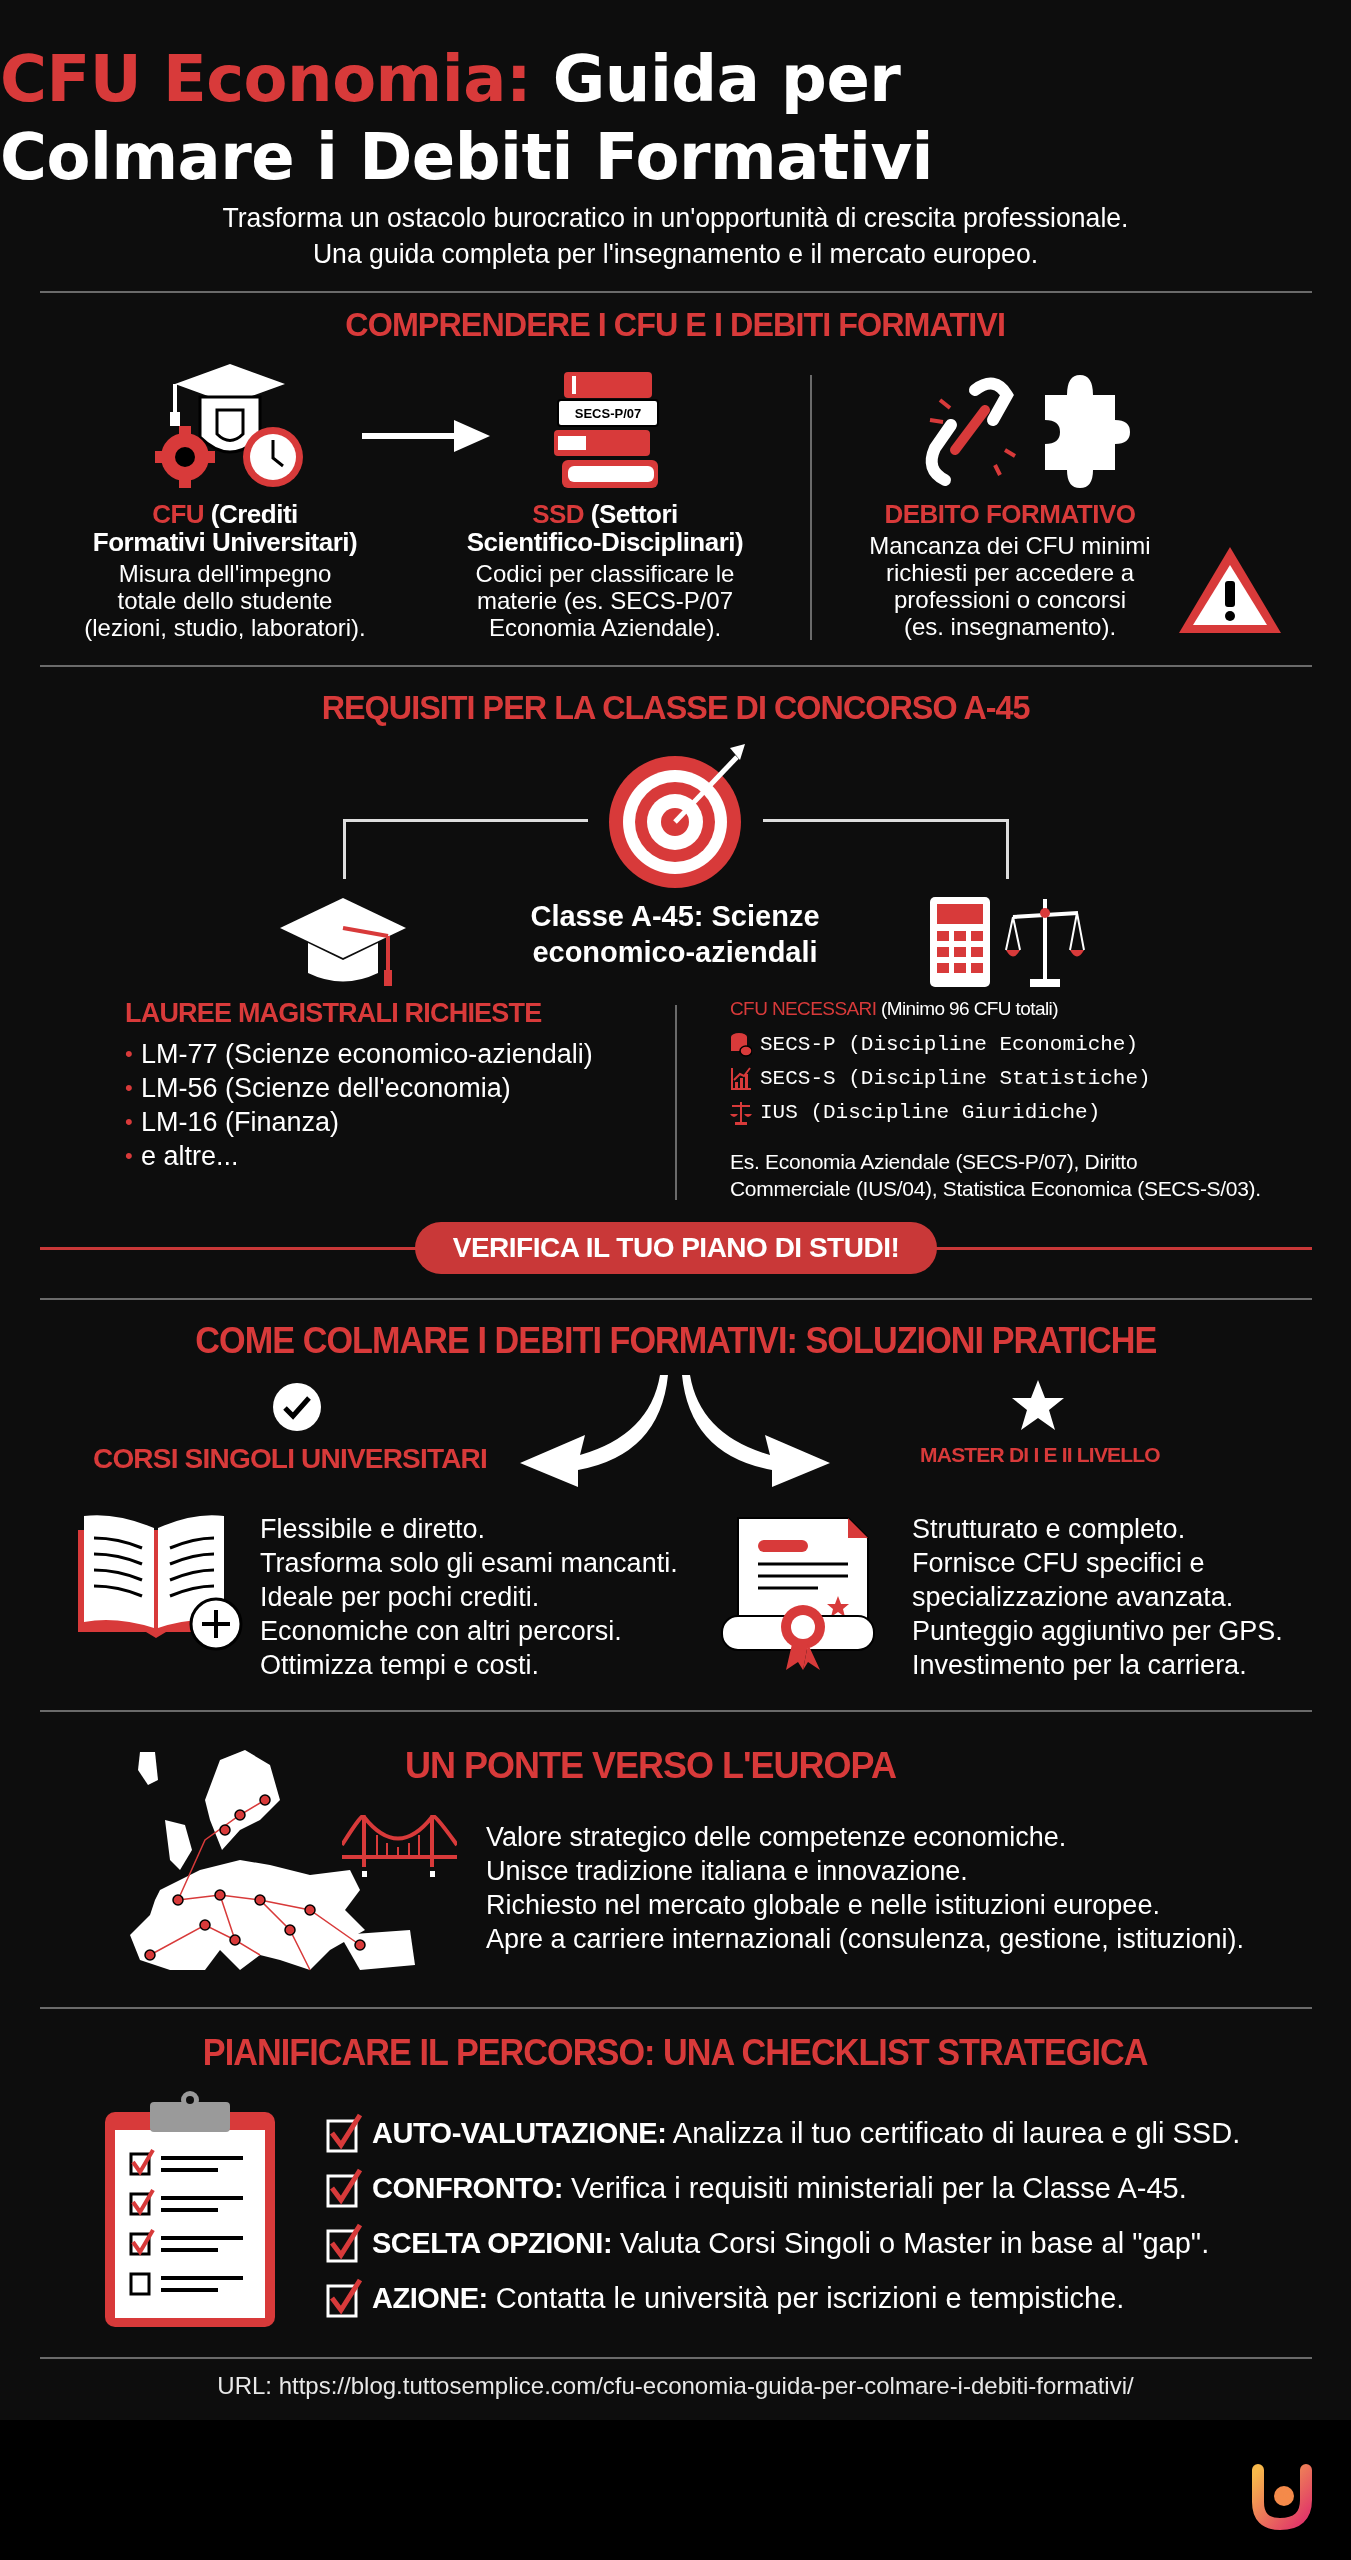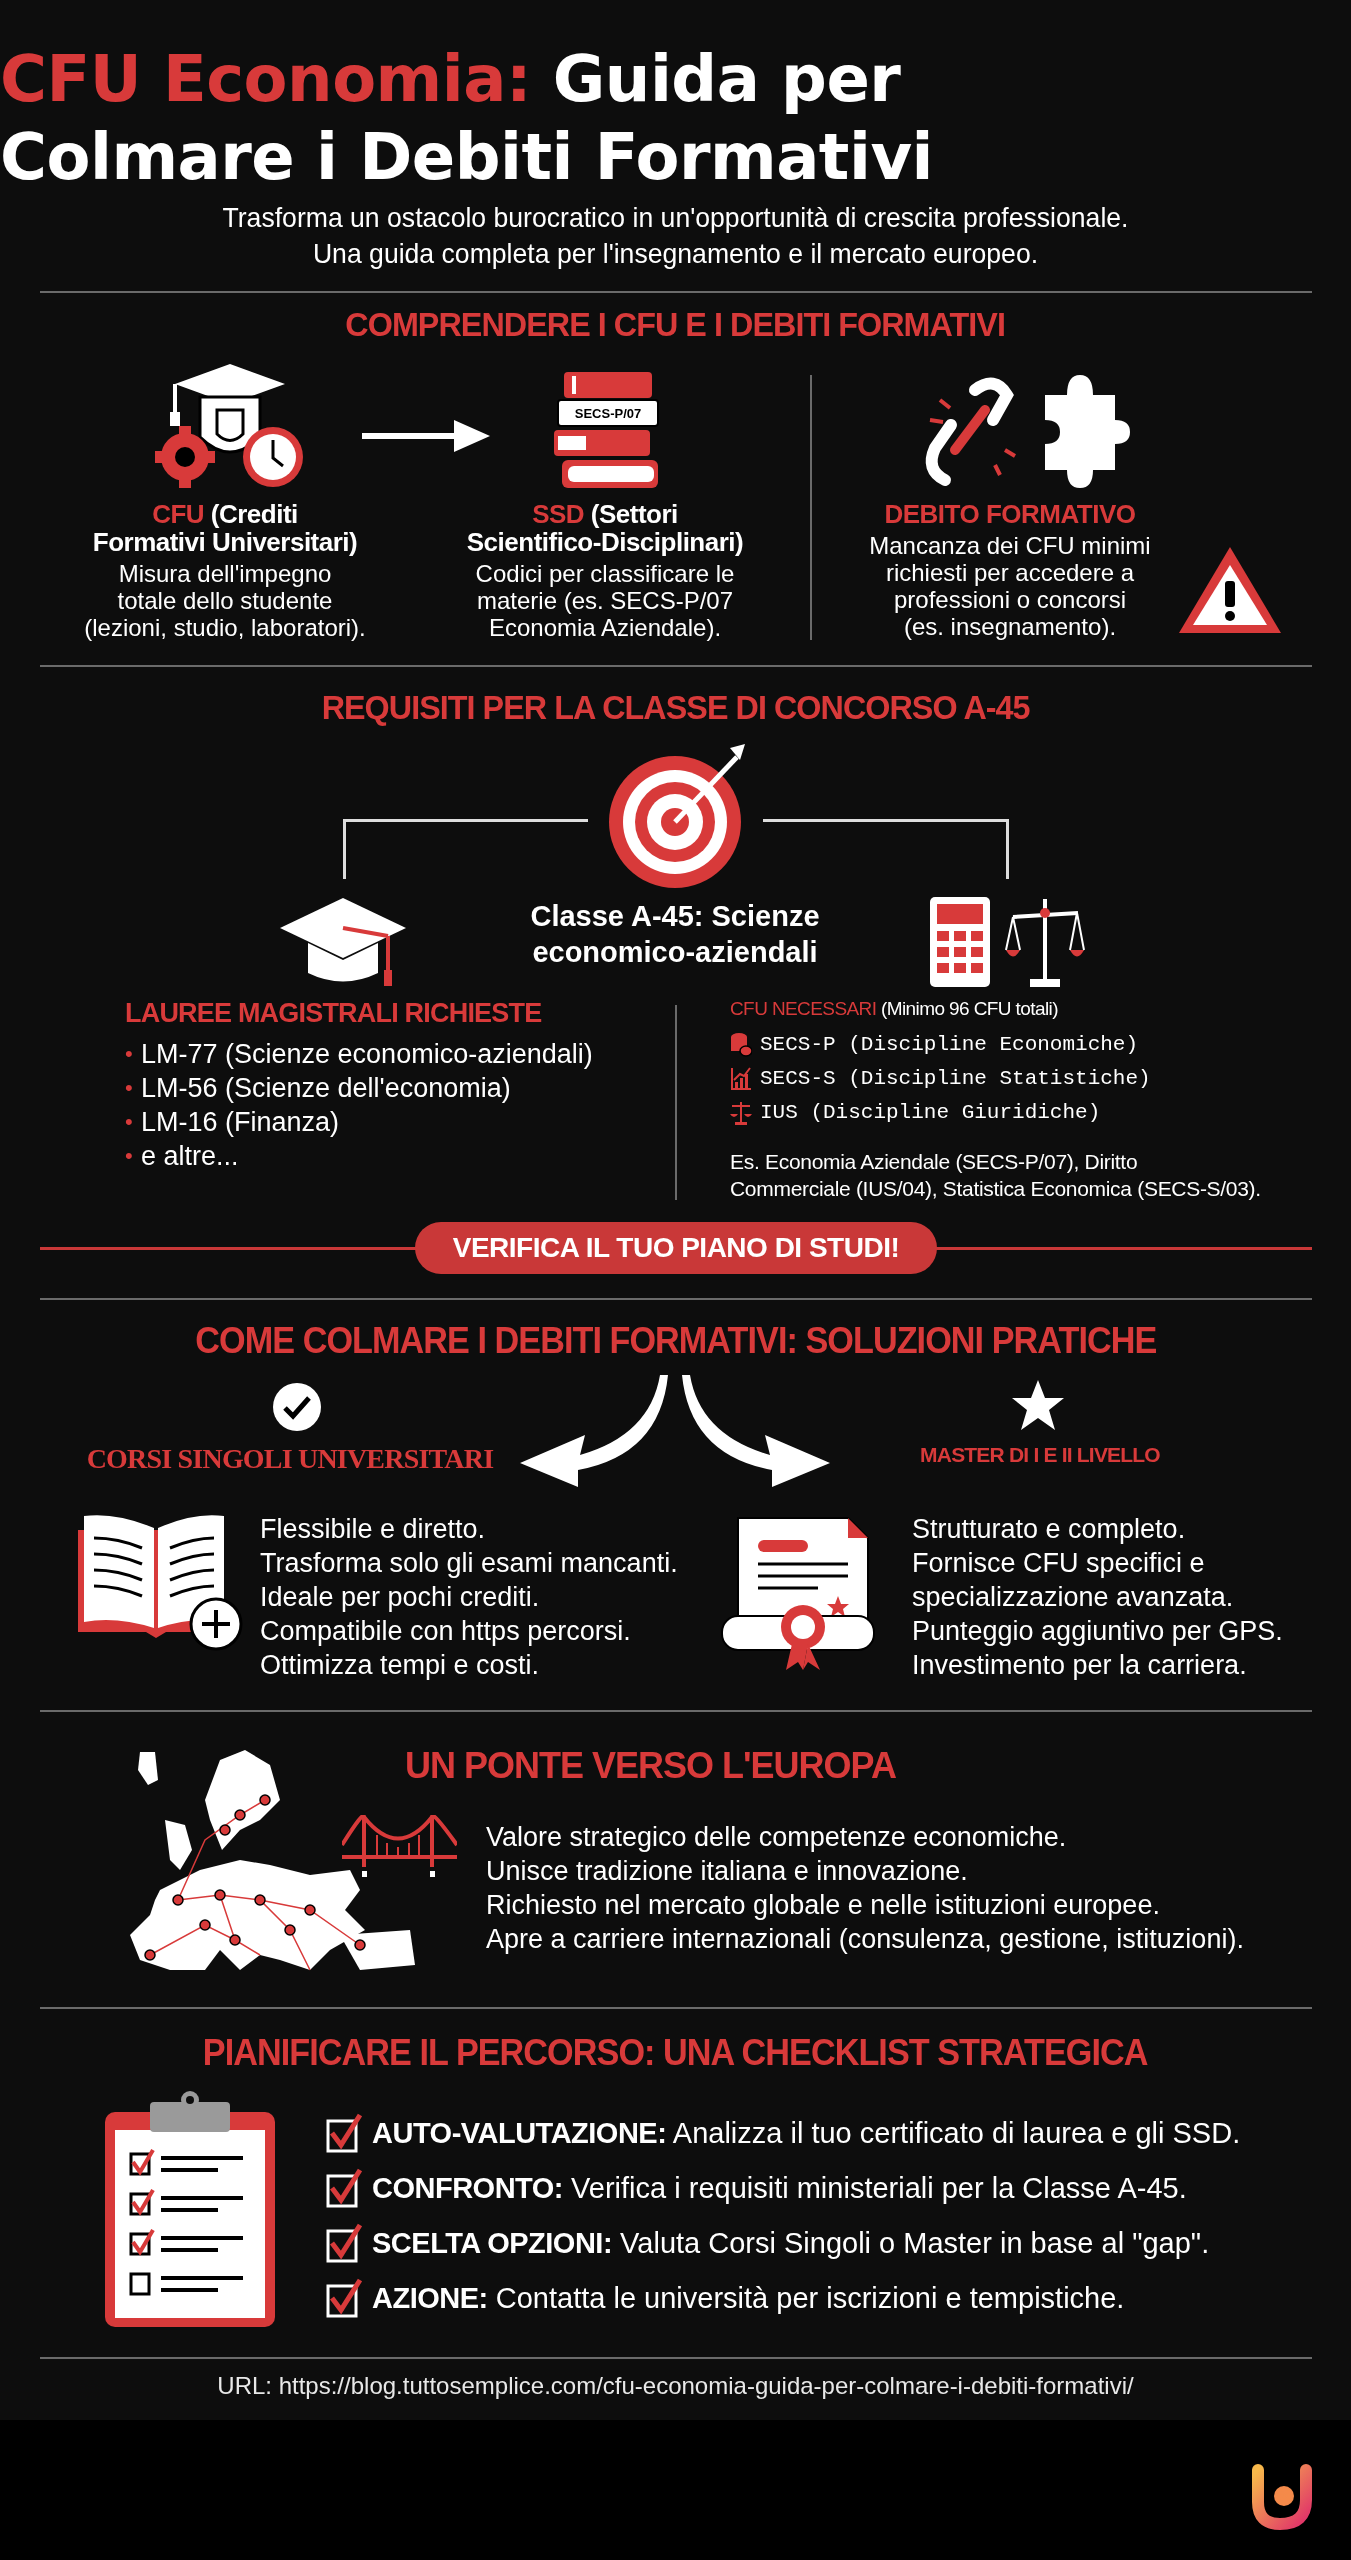--- a/index.html
+++ b/index.html
@@ -264,21 +264,21 @@
   </svg>
   <svg class="abs" style="left:1010px;top:1378px" width="56" height="56" viewBox="0 0 56 56">
     <polygon points="28,2 35,20 54,20 39,32 45,52 28,40 11,52 17,32 2,20 21,20" fill="#fff"></polygon>
   </svg>
 
   <svg class="abs" style="left:520px;top:1375px" width="310" height="112" viewBox="0 0 310 112">
     <path d="M140,0 Q130,60 60,80 L65,60 L0,88 L58,112 L58,95 Q140,80 148,0 Z" fill="#fff"></path>
     <path d="M170,0 Q180,60 250,80 L245,60 L310,88 L252,112 L252,95 Q170,80 162,0 Z" fill="#fff"></path>
   </svg>
 
-  <div class="abs" style="left:60px;top:1443px;width:460px;text-align:center;font-weight:bold;color:#d83a3a;font-size:28px;letter-spacing:-0.8px;font-family:Liberation Serif, serif">CORSI SINGOLI UNIVERSITARI</div>
+  <div class="abs" style="left:60px;top:1443px;width:460px;text-align:center;font-weight:bold;color:#d83a3a;font-size:28px;letter-spacing:-0.8px;font-family:Liberation Sans, sans-serif">CORSI SINGOLI UNIVERSITARI</div>
   <div class="abs" style="left:830px;top:1443px;width:420px;text-align:center;font-weight:bold;color:#d83a3a;font-size:21px;letter-spacing:-0.8px;font-family:'Liberation Sans',sans-serif">MASTER DI I E II LIVELLO</div>
 
   <svg class="abs" style="left:76px;top:1512px" width="170" height="140" viewBox="0 0 170 140">
     <path d="M2,18 L2,120 L70,120 L80,126 L90,120 L135,120 L135,18 Z" fill="#d83a3a"></path>
     <path d="M8,4 Q40,0 78,16 L78,116 Q40,104 8,110 Z" fill="#fff"></path>
     <path d="M82,16 Q118,0 148,4 L148,110 Q118,104 82,116 Z" fill="#fff"></path>
     <g stroke="#000" stroke-width="3" fill="none">
         <path d="M18,26 Q42,26 66,36"></path>
         <path d="M18,42 Q42,42 66,52"></path>
         <path d="M18,58 Q42,58 66,68"></path>
@@ -290,21 +290,21 @@
       </g>
     <circle cx="140" cy="112" r="25" fill="#fff" stroke="#000" stroke-width="3"></circle>
     <rect x="138" y="98" width="4" height="28" fill="#000"></rect>
       <rect x="126" y="110" width="28" height="4" fill="#000"></rect>
   </svg>
 
   <div class="abs body-lines" style="left:260px;top:1512px;width:440px">
     <div>Flessibile e diretto.</div>
       <div>Trasforma solo gli esami mancanti.</div>
       <div>Ideale per pochi crediti.</div>
-      <div>Compatibile con https percorsi.</div>
+      <div>Economiche con altri percorsi.</div>
       <div>Ottimizza tempi e costi.</div>
   </div>
 
   <svg class="abs" style="left:718px;top:1512px" width="170" height="160" viewBox="0 0 170 160">
     <path d="M20,6 L130,6 L150,26 L150,120 L20,120 Z" fill="#fff" stroke="#000" stroke-width="2"></path>
     <path d="M130,6 L130,26 L150,26" fill="#d83a3a"></path>
     <rect x="40" y="28" width="50" height="12" rx="6" fill="#d83a3a"></rect>
     <g stroke="#000" stroke-width="3">
         <line x1="40" y1="52" x2="130" y2="52"></line>
         <line x1="40" y1="64" x2="130" y2="64"></line>

